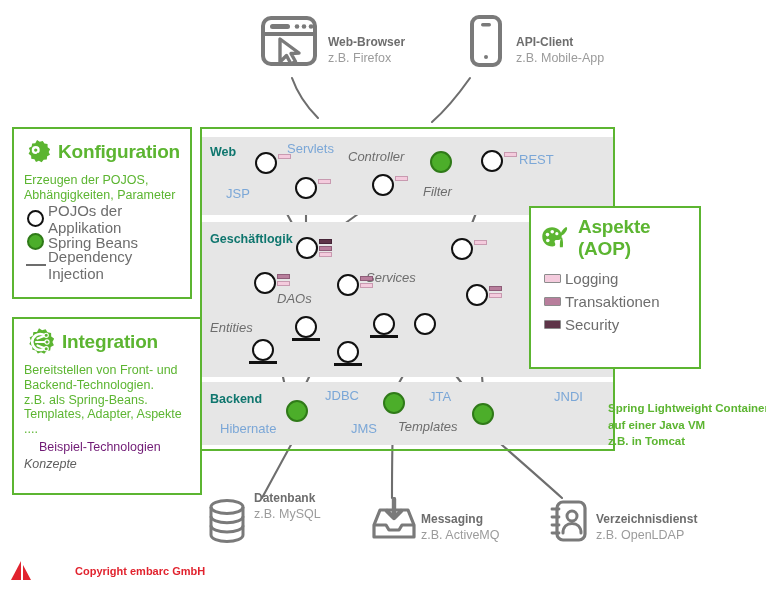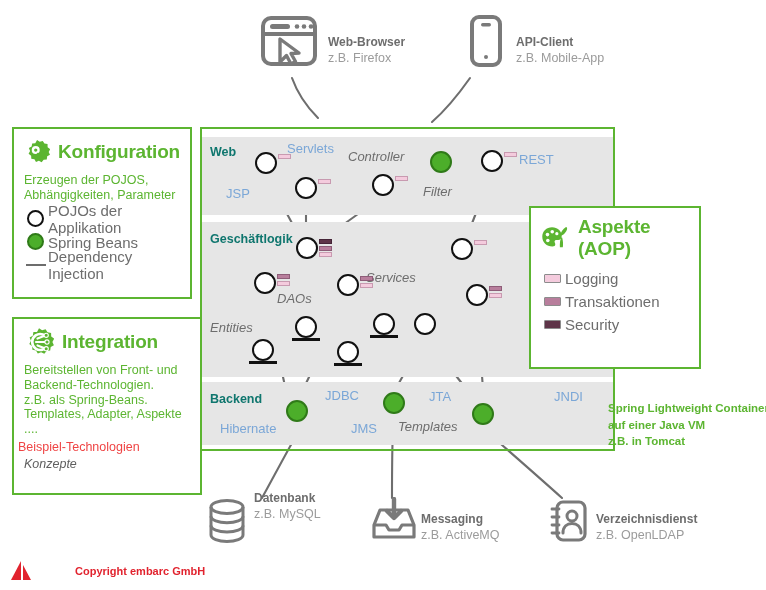--- a/index.html
+++ b/index.html
@@ -63,21 +63,21 @@
   .card-desc { font-size:12.5px; color:#5cb531; padding:4px 10px 0 10px; line-height:1.18; }
   .legend-rows { padding:5px 10px 6px 12px; }
   .legend-row { display:flex; align-items:center; height:23px; font-size:15px; color:#6d6d6d; }
   .legend-row .sw { position:relative; width:22px; height:22px; flex:none; }
   .legend-row .sw .c { position:absolute; left:1px; top:2px; width:17px; height:17px; border-radius:50%; border:2.2px solid #111; background:#fff; }
   .legend-row .sw.green .c { background:#4cae2a; border-color:#2f7a18; }
   .legend-row .sw .b { position:absolute; left:-1px; top:19px; width:21px; height:2.4px; background:#111; }
   .legend-row .sw .line { position:absolute; left:0px; top:10px; width:20px; height:2.2px; background:#6d6d6d; }
   .legend-row .sw .chip { position:absolute; left:1px; top:6px; width:17px; height:9px; border:1.3px solid #8c8c8c; border-radius:1px; }
 
-  .sub-tech { font-size:12.5px; color:#ef4444; padding:3px 10px 0 4px; }
+  .sub-tech { font-size:12.5px; color:#701a75; padding:3px 10px 0 25px; }
   .sub-concept { font-size:12.5px; color:#5f5f5f; font-style:italic; padding:3px 10px 0 10px; }
 
   
   .actor { position:absolute; }
   .actor-text { position:absolute; }
   .actor-name { font-size:12px; font-weight:bold; color:#6d6d6d; white-space:nowrap; line-height:1.35; }
   .actor-ex { font-size:12.5px; color:#9b9b9b; white-space:nowrap; line-height:1.35; }
 
   
   .side-note {

